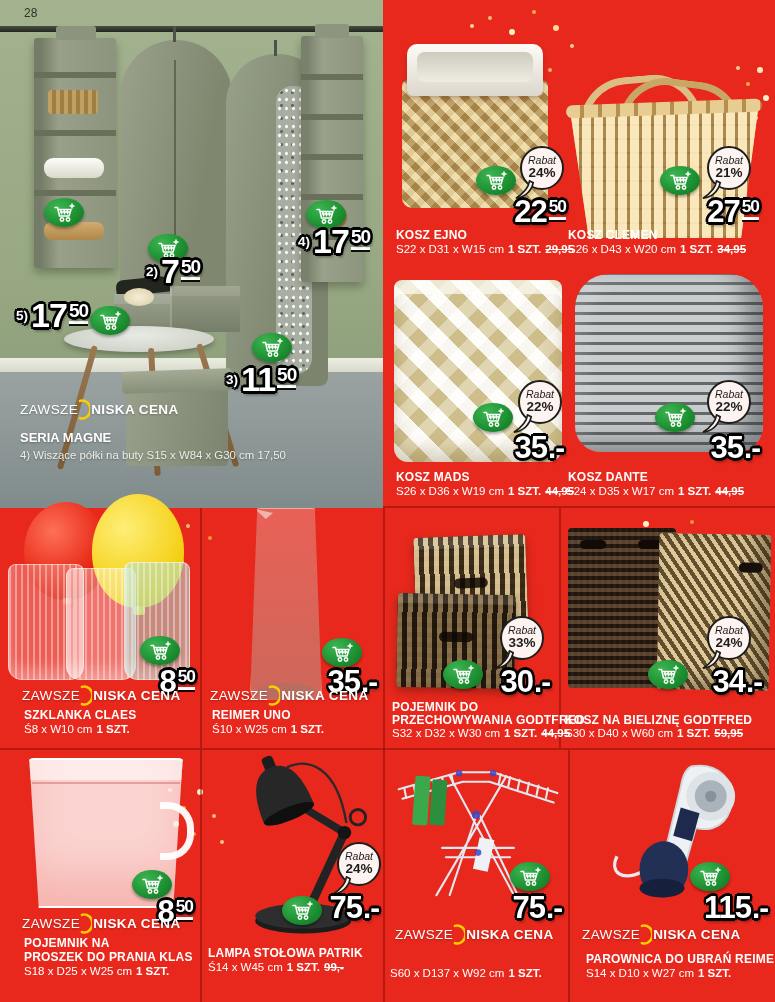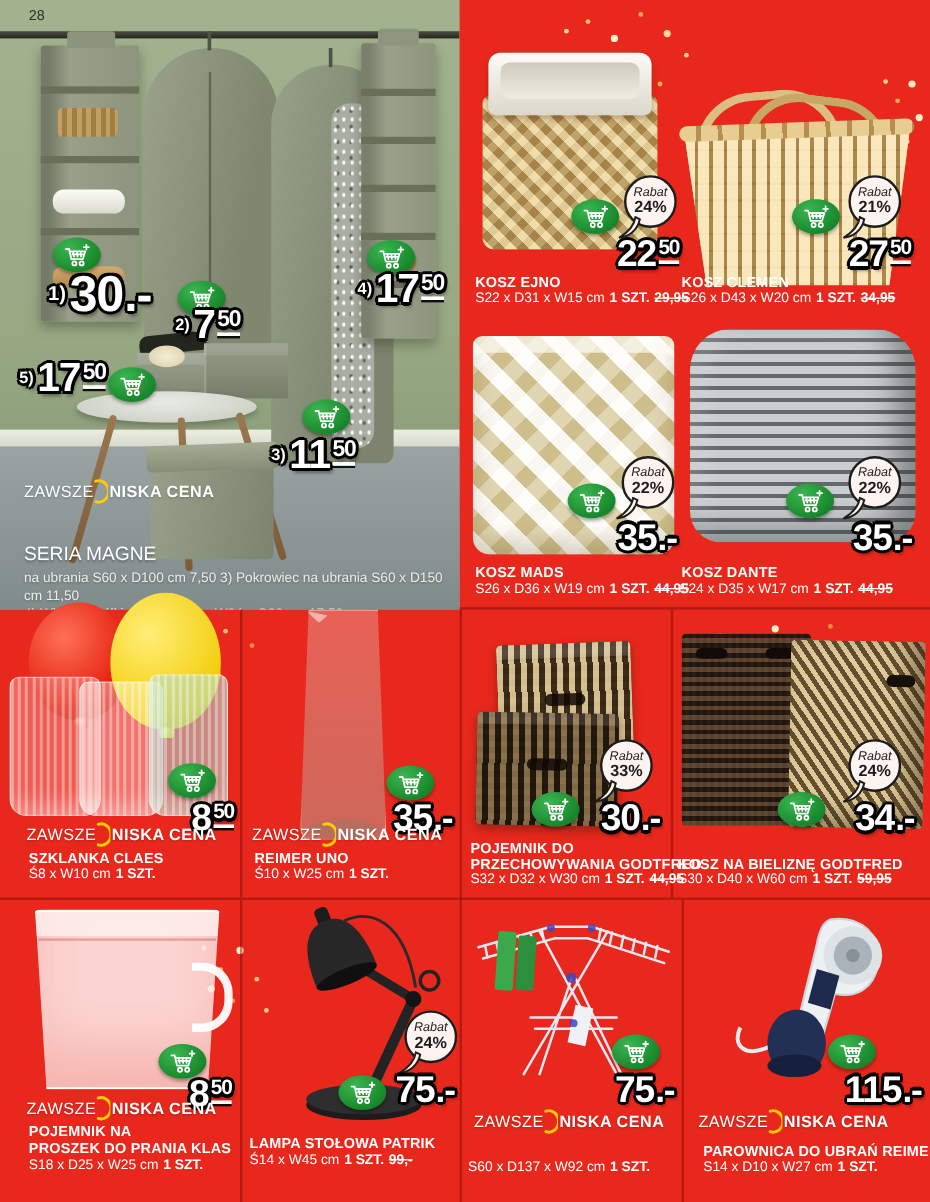--- a/index.html
+++ b/index.html
@@ -128,21 +128,21 @@
   .pname { position:absolute; font-size:12px; font-weight:700; color:#fff;
     letter-spacing:.2px; white-space:nowrap; }
   .pdims { position:absolute; font-size:11.5px; color:#fff; white-space:nowrap; }
   .pdims .unit { font-weight:700; margin-left:4px; }
   .pdims .old { font-weight:700; margin-left:4px; text-decoration:line-through; }
   .pdims .old:empty { display:none; }
 
   
   .magne { position:absolute; left:20px; top:430px; width:358px; color:#eceee6;
     text-shadow:0 1px 2px rgba(0,0,0,.3); }
-  .magne-title { font-weight:400; font-size:16px; color:#fff; margin-bottom:3px;margin-top:24px; }
+  .magne-title { font-weight:700; font-size:13px; color:#fff; margin-bottom:3px; }
   .magne-line { font-size:11.4px; line-height:15px; }
 
   
   .art-ejno { position:absolute; left:14px; top:16px; width:146px; height:164px; }
   .ejno-body { position:absolute; top:36px; left:0; right:0; bottom:0; border-radius:6px 6px 10px 10px;
     background-color:#caa868;
     background-image:repeating-linear-gradient(45deg, rgba(255,244,200,.55) 0 7px, rgba(120,85,30,.3) 7px 14px),
       repeating-linear-gradient(-45deg, rgba(255,244,200,.35) 0 7px, rgba(120,85,30,.2) 7px 14px); }
   .ejno-liner { position:absolute; top:0; left:5px; right:5px; height:52px; border-radius:10px 10px 6px 6px;
     background:linear-gradient(#fcfbf7,#dcd7cb); box-shadow:0 3px 5px rgba(90,40,20,.35); }
@@ -353,23 +353,20 @@
     <g fill="none" stroke="#fff" stroke-width="1.5" stroke-linecap="round" stroke-linejoin="round">
       <path d="M3.5 5.5 H6 l2 8.5 h9.5 l2-6.5 H7"></path>
       <path d="M9.3 7.8 l.9 4 M12.6 7.8 l.5 4 M15.8 7.8 l.2 4 M8.8 10 h9.6"></path>
       <circle cx="10.5" cy="17.5" r="1.7"></circle>
             <circle cx="16.5" cy="17.5" r="1.7"></circle>
       <path d="M20.5 2 v4 M18.5 4 h4"></path>
     </g>
   </svg>
 </div>
 
-    <div class="price pr-xl" style="left:40px;top:224px">
-      <span class="ref">1)</span><span>30</span><span class="dash">.-</span>
-    </div>
     <div class="price pr-lg" style="left:146px;top:254px">
       <span class="ref">2)</span><span>7</span><span class="sup">50</span>
     </div>
     <div class="price pr-lg" style="left:16px;top:298px">
       <span class="ref">5)</span><span>17</span><span class="sup">50</span>
     </div>
     <div class="price pr-lg" style="left:226px;top:362px">
       <span class="ref">3)</span><span>11</span><span class="sup">50</span>
     </div>
     <div class="price pr-lg" style="left:298px;top:224px">
@@ -379,21 +376,20 @@
     <div class="znc" style="left:20px;top:398px">
       <span class="znc-z">ZAWSZE</span>
   <svg class="znc-arc" viewBox="0 0 16 26">
     <path d="M3.5 2.5 A 10 11 0 1 1 3.5 23.5" fill="none" stroke="#ffcc00" stroke-width="3" stroke-linecap="round"></path>
   </svg>
 <span class="znc-n">NISKA CENA</span>
     </div>
 
     <div class="magne">
       <div class="magne-title">SERIA MAGNE</div>
-      <div class="magne-line">na ubrania S60 x D100 cm 7,50 3) Pokrowiec na ubrania S60 x D150 cm 11,50</div>
       <div class="magne-line">4) Wiszące półki na buty S15 x W84 x G30 cm 17,50</div>
 
     </div>
   </div>
 
   <div class="spark sp1"></div>
   <div class="spark sp2"></div>
   <div class="spark sp3"></div>
   <div class="spark sp4"></div>
   <div class="spark sp5"></div>

